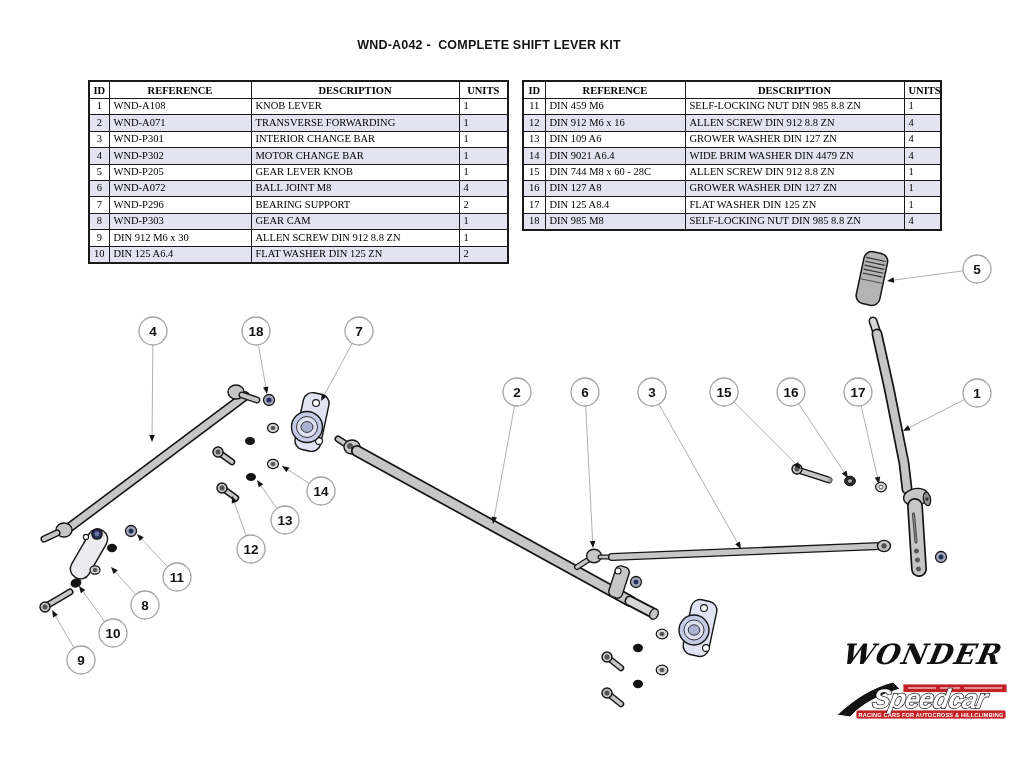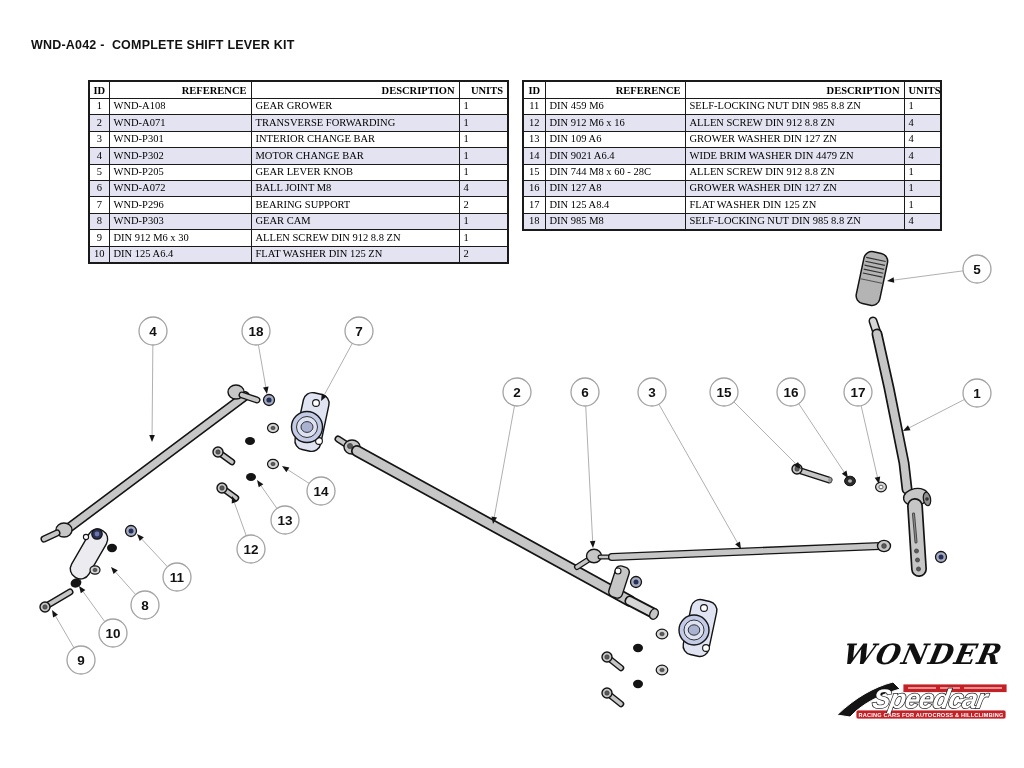--- a/index.html
+++ b/index.html
@@ -1,25 +1,25 @@
 <!DOCTYPE html>
 <html style="--table_border: #1a1a1a; --row_alt: #e3e3f1; --part_fill: #c6c6c6; --bearing_fill: #c4cbe6; --bearing_plate: #e0e4f2; --nut_navy: #2a3158; --logo_red: #c42127; --callout_stroke: #a3a3a3;"><head>
 <meta charset="utf-8">
 <style>
   html,body{margin:0;padding:0;background:#888;}
   .page{position:relative;width:1024px;height:768px;background:#ffffff;overflow:hidden;
         font-family:"Liberation Serif",serif;}
-  .title{position:absolute;left:0;top:38px;width:978px;
+  .title{position:absolute;left:0;top:38px;width:978px;text-align:center;
          font-family:"Liberation Sans",sans-serif;font-weight:bold;font-size:12.5px;
-         letter-spacing:.2px;color:#111;white-space:pre;margin-left:31px;}
+         letter-spacing:.2px;color:#111;white-space:pre;}
   table.tbl{position:absolute;border-collapse:collapse;table-layout:fixed;
             border:2px solid var(--table_border);background:#fff;}
   .tbl th,.tbl td{border:1px solid var(--table_border);overflow:hidden;white-space:nowrap;
             font-size:10.5px;color:#000;padding:0 4px;}
-  .tbl th{text-align:right;height:16px;font-weight:bold;}
+  .tbl th{text-align:center;height:16px;font-weight:bold;}
   .tbl td{height:15.4px;line-height:1;}
   .tbl th.c-id,.tbl td.c-id{text-align:center;padding:0 1px;}
   .tbl tbody tr:nth-child(even) td{background:var(--row_alt);}
   svg.drawing{position:absolute;left:0;top:0;width:1024px;height:768px;}
   
   .rodO{stroke:#141414;stroke-linecap:round;fill:none;}
   .rodI{stroke:var(--part_fill);stroke-linecap:round;fill:none;}
   .rodL{stroke:#d6d6d6;stroke-linecap:round;fill:none;}
   .oL{fill:var(--part_fill);stroke:#141414;stroke-width:1.4;}
   .cam{fill:#ececf0;stroke:#141414;stroke-width:1.4;}
@@ -66,21 +66,21 @@
         <th class="c-id">ID</th>
         <th>REFERENCE</th>
         <th>DESCRIPTION</th>
         <th>UNITS</th>
       </tr>
     </thead>
     <tbody>
         <tr>
           <td class="c-id">1</td>
           <td>WND-A108</td>
-          <td>GEAR GROWER</td>
+          <td>KNOB LEVER</td>
           <td>1</td>
         </tr>
         <tr>
           <td class="c-id">2</td>
           <td>WND-A071</td>
           <td>TRANSVERSE FORWARDING</td>
           <td>1</td>
         </tr>
         <tr>
           <td class="c-id">3</td>

